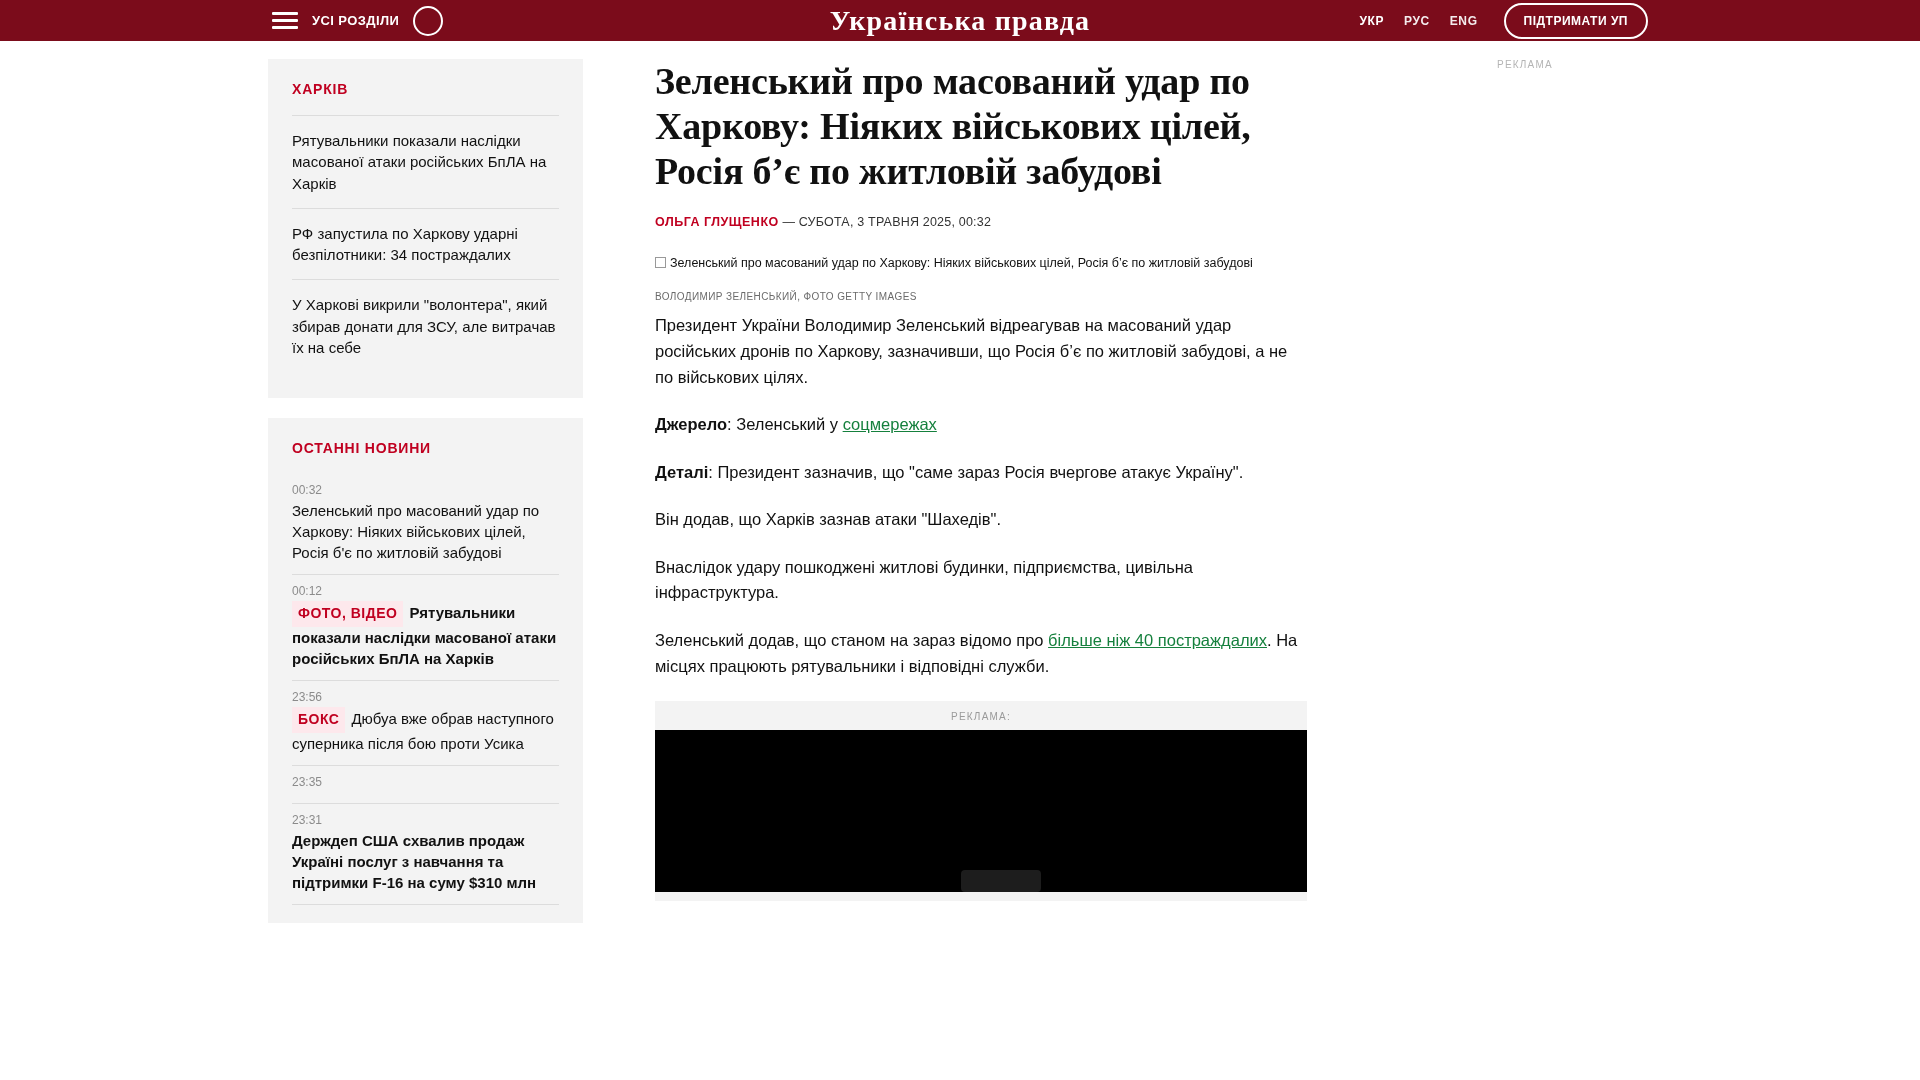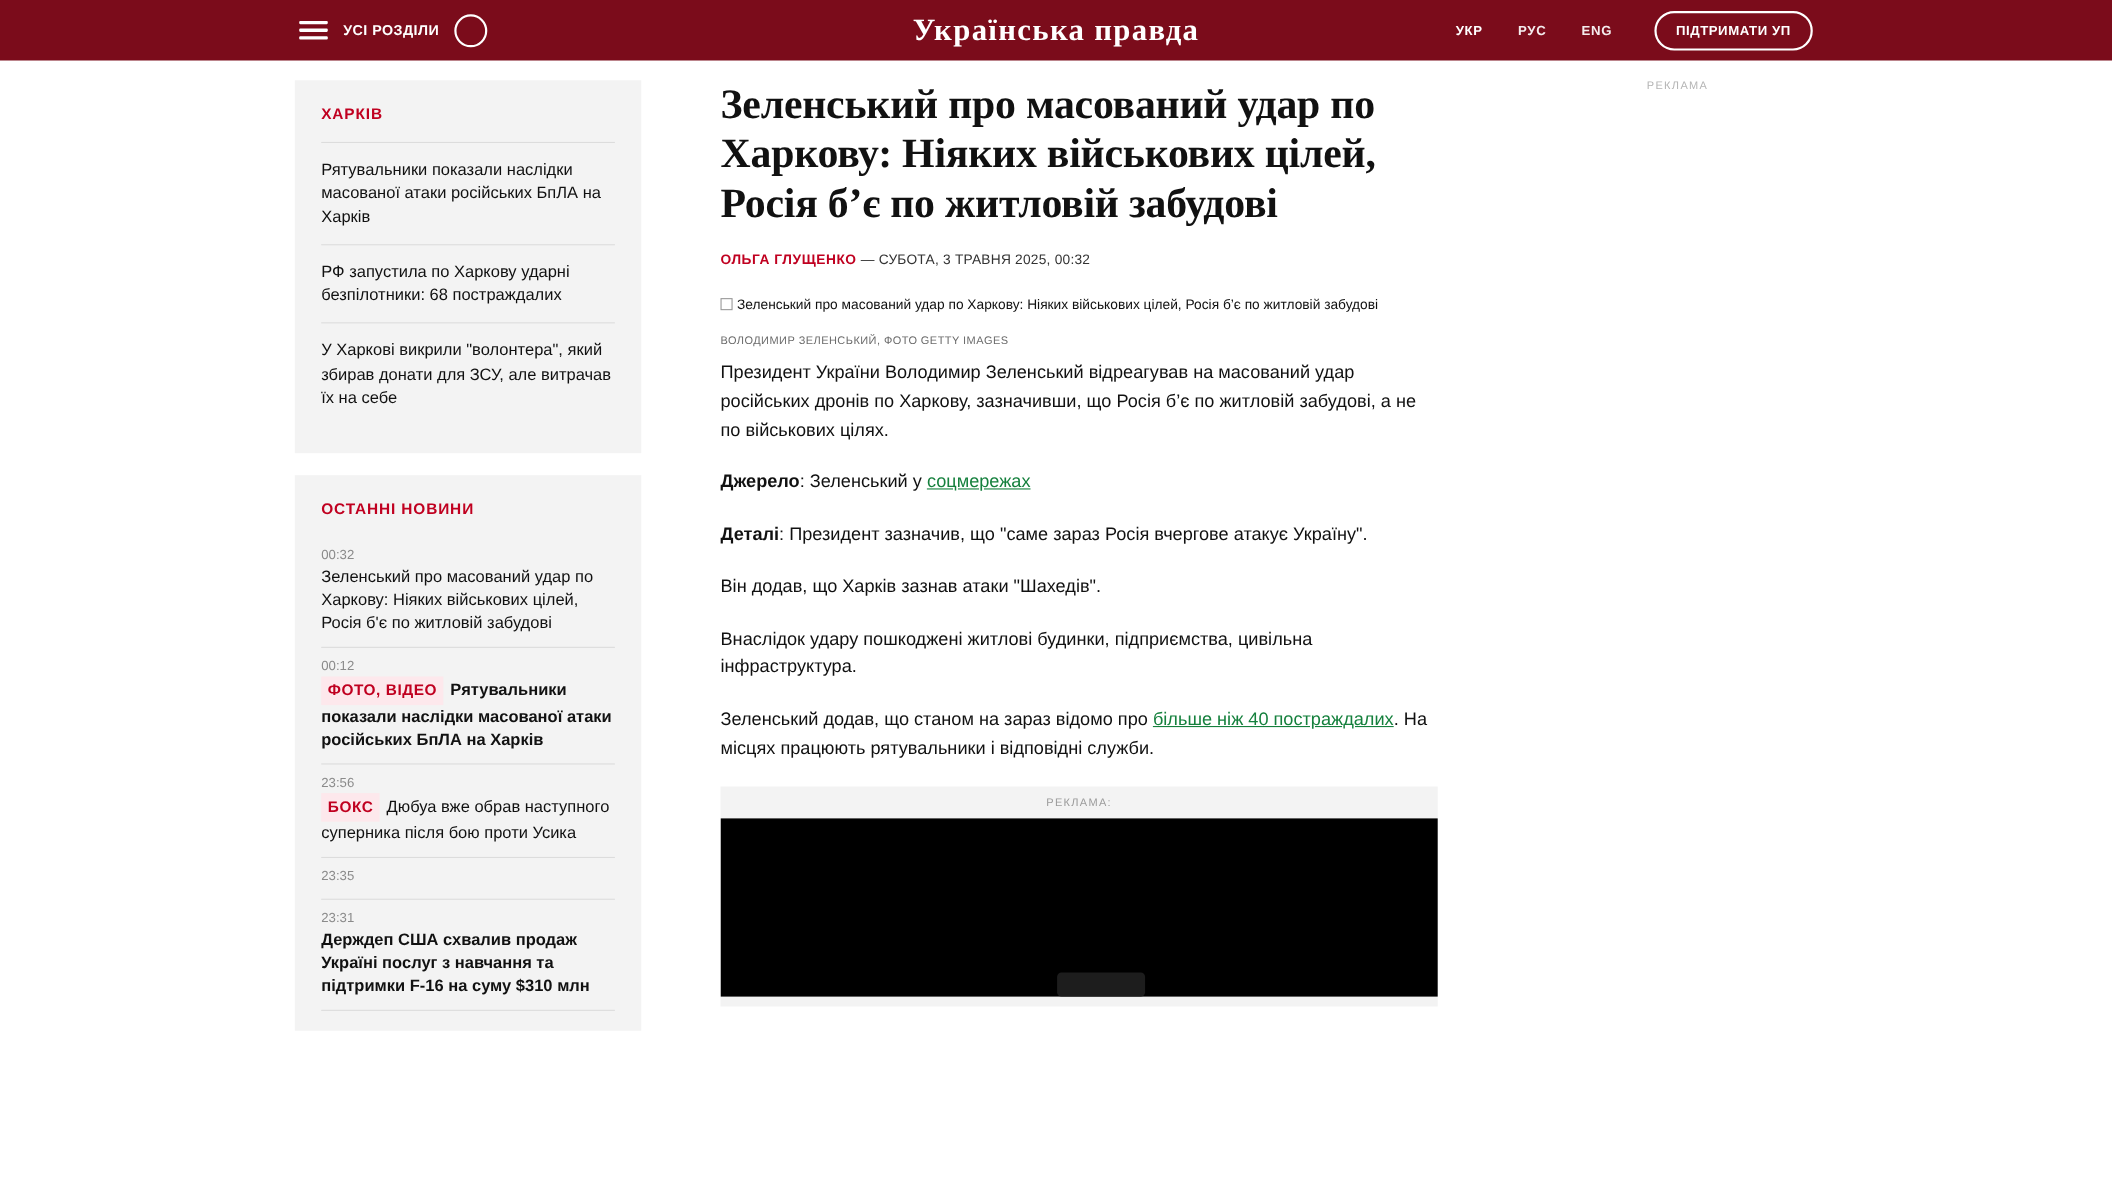--- a/index.html
+++ b/index.html
@@ -8,21 +8,21 @@
     padding: 0;
     width: 1920px;
     height: 1080px;
     background: #ffffff;
     font-family: "Liberation Sans", sans-serif;
     overflow: hidden;
   }
 
   
   .header {
-    height: 55px;
+    height: 41px;
     background: #7b0c1b;
     display: flex;
     align-items: center;
     position: relative;
   }
   .hdr-left {
     display: flex;
     align-items: center;
     gap: 14px;
     margin-left: 272px;
@@ -64,21 +64,21 @@
     font-size: 28px;
     font-weight: bold;
     letter-spacing: 1.2px;
     white-space: nowrap;
   }
   .hdr-right {
     margin-left: auto;
     margin-right: 272px;
     display: flex;
     align-items: center;
-    gap: 32px;
+    gap: 20px;
   }
   .lang {
     color: #ffffff;
     font-size: 12px;
     font-weight: bold;
     letter-spacing: .6px;
     opacity: .92;
   }
   .lang.active { opacity: 1; }
   .support-btn {
@@ -306,21 +306,21 @@
   </div>
 </div>
 
 <div class="page">
 
   <div class="col-left">
 
     <div class="widget">
       <div class="widget-title">ХАРКІВ</div>
       <div class="widget-item">Рятувальники показали наслідки масованої атаки російських БпЛА на Харків</div>
-      <div class="widget-item">РФ запустила по Харкову ударні безпілотники: 68 постраждалих</div>
+      <div class="widget-item">РФ запустила по Харкову ударні безпілотники: 34 постраждалих</div>
       <div class="widget-item">У Харкові викрили "волонтера", який збирав донати для ЗСУ, але витрачав їх на себе</div>
     </div>
 
     <div class="news-widget">
       <div class="widget-title">ОСТАННІ НОВИНИ</div>
 
       <div class="news-item">
         <div class="news-time">00:32</div>
         <div class="news-text">Зеленський про масований удар по Харкову: Ніяких військових цілей, Росія б'є по житловій забудові</div>
       </div>

